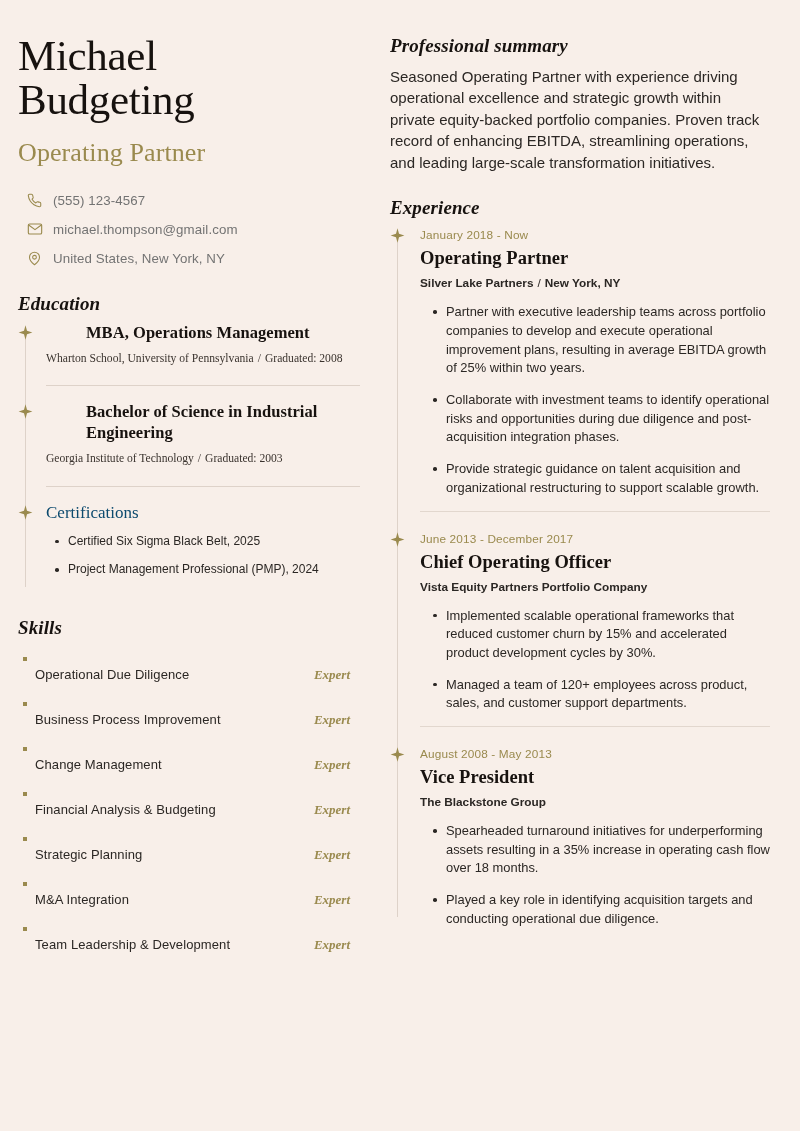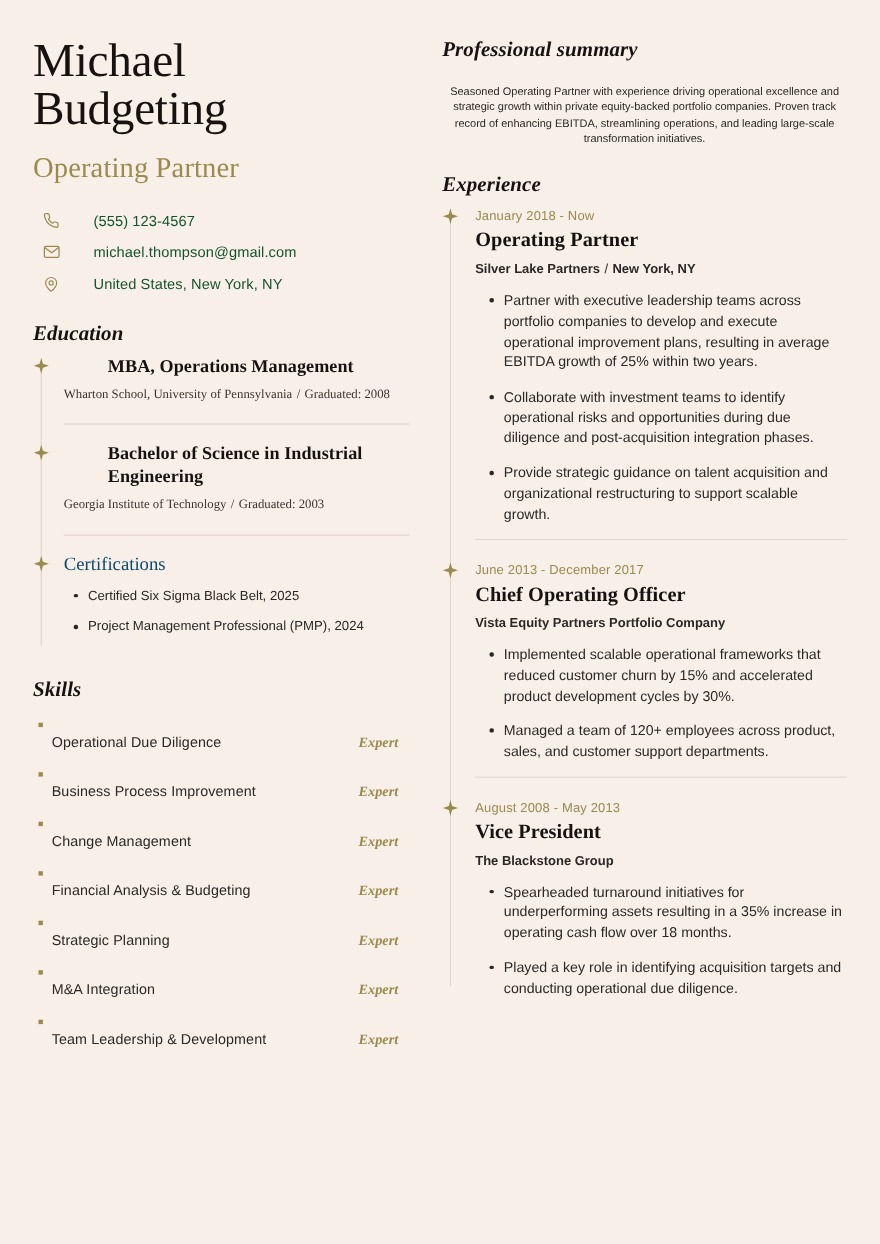--- a/index.html
+++ b/index.html
@@ -11,21 +11,21 @@
     font-family: "Liberation Sans", sans-serif;
     color: #2b2724;
     overflow: hidden;
   }
 
   .page {
     width: 800px;
     height: 1131px;
     position: relative;
     display: flex;
-    padding: 30px 30px 0 30px;
+    padding: 30px 30px 0 18px;
   }
 
   
   .col-left {
     width: 360px;
     flex: 0 0 360px;
     padding-right: 18px;
   }
 
   .name {
@@ -54,21 +54,21 @@
     gap: 10px;
     margin-bottom: 12px;
     padding-left: 8px;
   }
   .contact-row .ico {
     width: 17px; height: 17px;
     flex: 0 0 17px;
     display: flex; align-items: center; justify-content: center;
   }
   .contact-row .ico svg { display: block; }
-  .contact-text { font-size: 13.3px; color: #14532d; letter-spacing: 0.1px; margin-left: 20px; }
+  .contact-text { font-size: 13.3px; color: #737373; letter-spacing: 0.1px; }
 
   .sec-title {
     font-family: "Liberation Serif", serif;
     font-style: italic;
     font-weight: 700;
     font-size: 19px;
     color: #17120f;
     letter-spacing: 0.1px;
   }
 
@@ -175,25 +175,24 @@
   .skills-list { margin-top: 12px; }
 
   
   .col-right {
     flex: 1;
     padding-left: 12px;
     padding-top: 5px;
   }
 
   .summary-text {
-    font-size: 10px;
+    font-size: 15px;
     line-height: 1.43;
     color: #2b2724;
-    margin-top: 20px;
-    text-align: center;
+    margin-top: 9px;
   }
 
   .exp-section { margin-top: 24px; }
 
   .exp-rail {
     position: relative;
     padding-left: 30px;
     margin-top: 9px;
   }
   .exp-rail::before {

